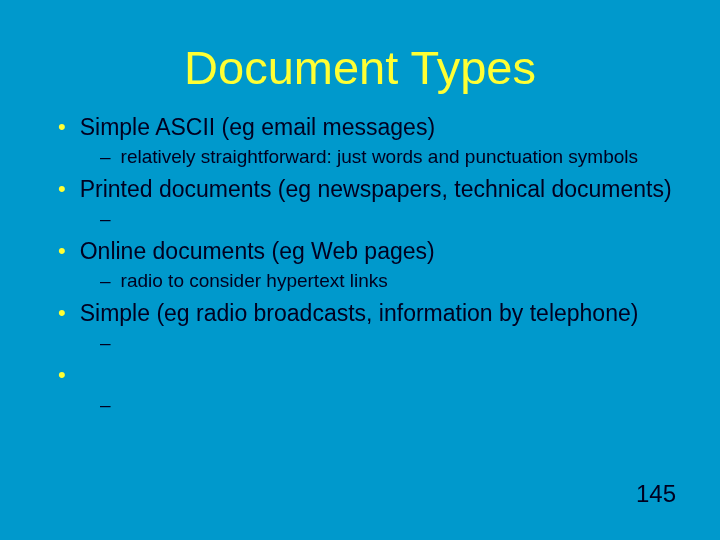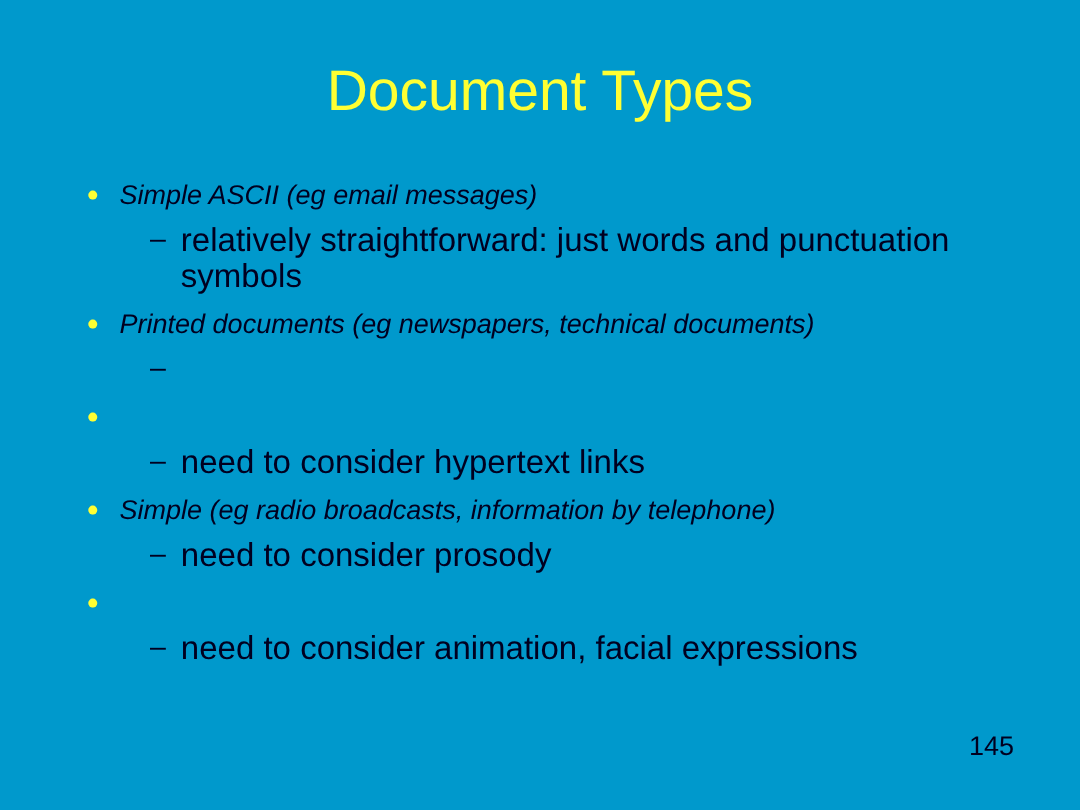--- a/index.html
+++ b/index.html
@@ -17,23 +17,23 @@
   }
   .slide {
     padding: 30px 40px 0 40px;
     box-sizing: border-box;
     width: 100%;
     height: 100%;
   }
   .title {
     text-align: center;
     color: #ffff33;
-    font-size: 38px;
+    font-size: 47px;
     font-weight: normal;
-    margin: 10px 0 33px 0;
+    margin: 10px 0 18px 0;
   }
   ul.level1 {
     list-style: none;
     padding: 0;
     margin: 0;
   }
   ul.level1 > li {
     margin-bottom: 4px;
   }
   .b1-row {
@@ -42,46 +42,45 @@
     margin-left: 18px;
   }
   .b1-dot {
     color: #ffff33;
     font-size: 22px;
     line-height: 28px;
     margin-right: 14px;
     flex-shrink: 0;
   }
   .b1-text {
-    font-size: 18px;
+    font-size: 23px;
     line-height: 28px;
-    font-style: italic;
   }
   .b2-row {
     display: flex;
     align-items: flex-start;
     margin-left: 60px;
     margin-top: 4px;
     margin-bottom: 6px;
   }
   .b2-dash {
     font-size: 19px;
     line-height: 24px;
     margin-right: 10px;
     flex-shrink: 0;
   }
   .b2-text {
-    font-size: 22px;
+    font-size: 19px;
     line-height: 24px;
   }
   .pagenum {
     position: absolute;
     right: 44px;
     bottom: 32px;
-    font-size: 18px;
+    font-size: 24px;
     color: #000020;
   }
 </style>
 </head>
 <body>
 
 <div class="slide">
   <h1 class="title">Document Types</h1>
 
   <ul class="level1">
@@ -103,44 +102,43 @@
         <span class="b1-text">Printed documents (eg newspapers, technical documents)</span>
       </div>
       <div class="b2-row">
         <span class="b2-dash">–</span>
       </div>
     </li>
 
     <li>
       <div class="b1-row">
         <span class="b1-dot">•</span>
+        <span class="b1-text">Online documents (eg Web pages)</span>
       </div>
       <div class="b2-row">
         <span class="b2-dash">–</span>
-        <span class="b2-text">need to consider hypertext links</span>
+        <span class="b2-text">radio to consider hypertext links</span>
       </div>
     </li>
 
     <li>
       <div class="b1-row">
         <span class="b1-dot">•</span>
         <span class="b1-text">Simple (eg radio broadcasts, information by telephone)</span>
       </div>
       <div class="b2-row">
         <span class="b2-dash">–</span>
-        <span class="b2-text">need to consider prosody</span>
       </div>
     </li>
 
     <li>
       <div class="b1-row">
         <span class="b1-dot">•</span>
       </div>
       <div class="b2-row">
         <span class="b2-dash">–</span>
-        <span class="b2-text">need to consider animation, facial expressions</span>
       </div>
     </li>
 
   </ul>
 
   <div class="pagenum">145</div>
 </div>
 
 </body></html>

